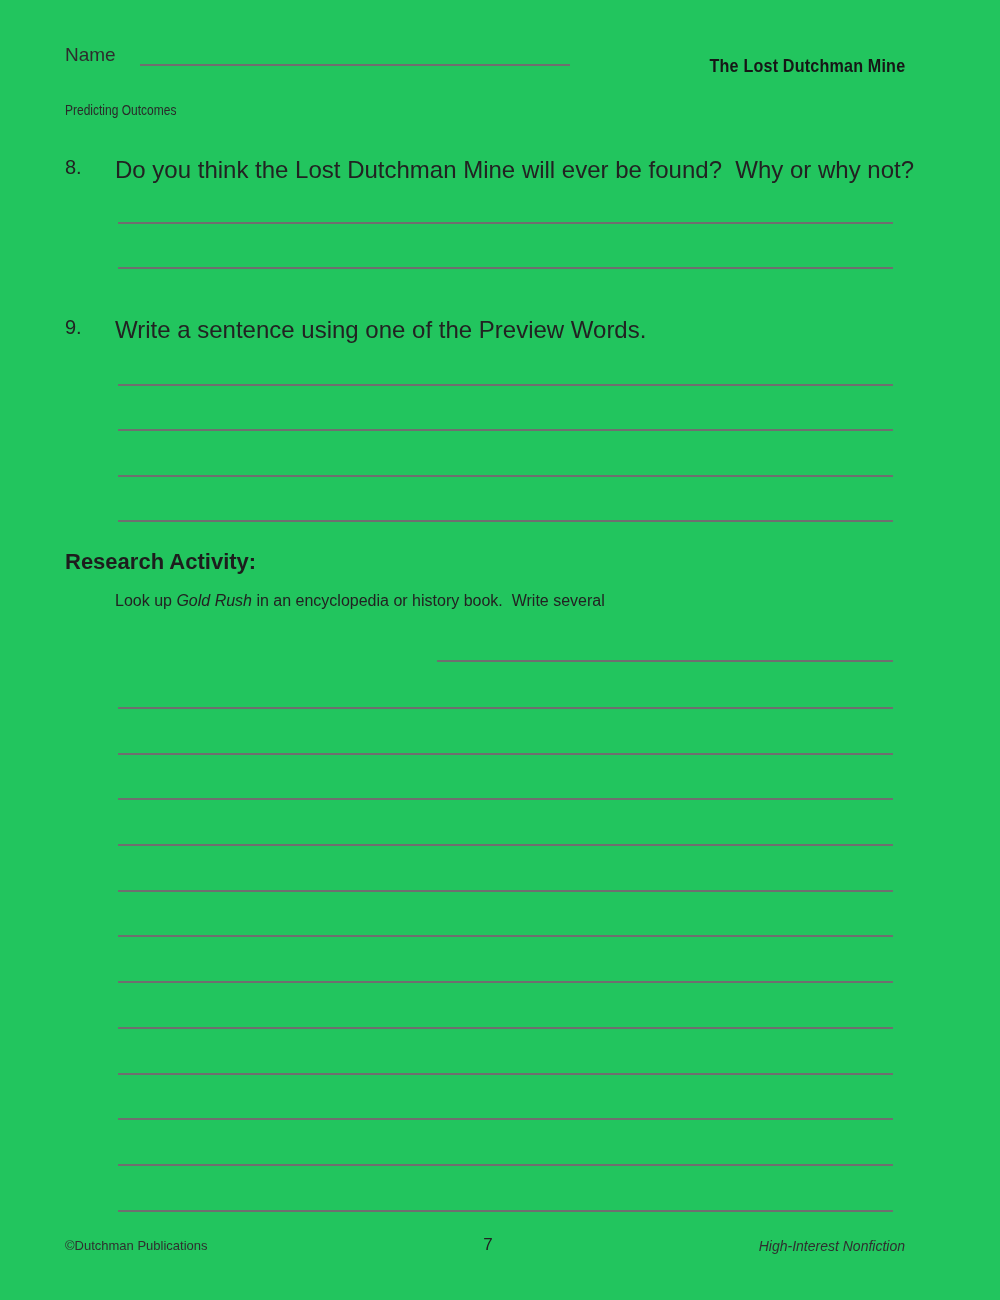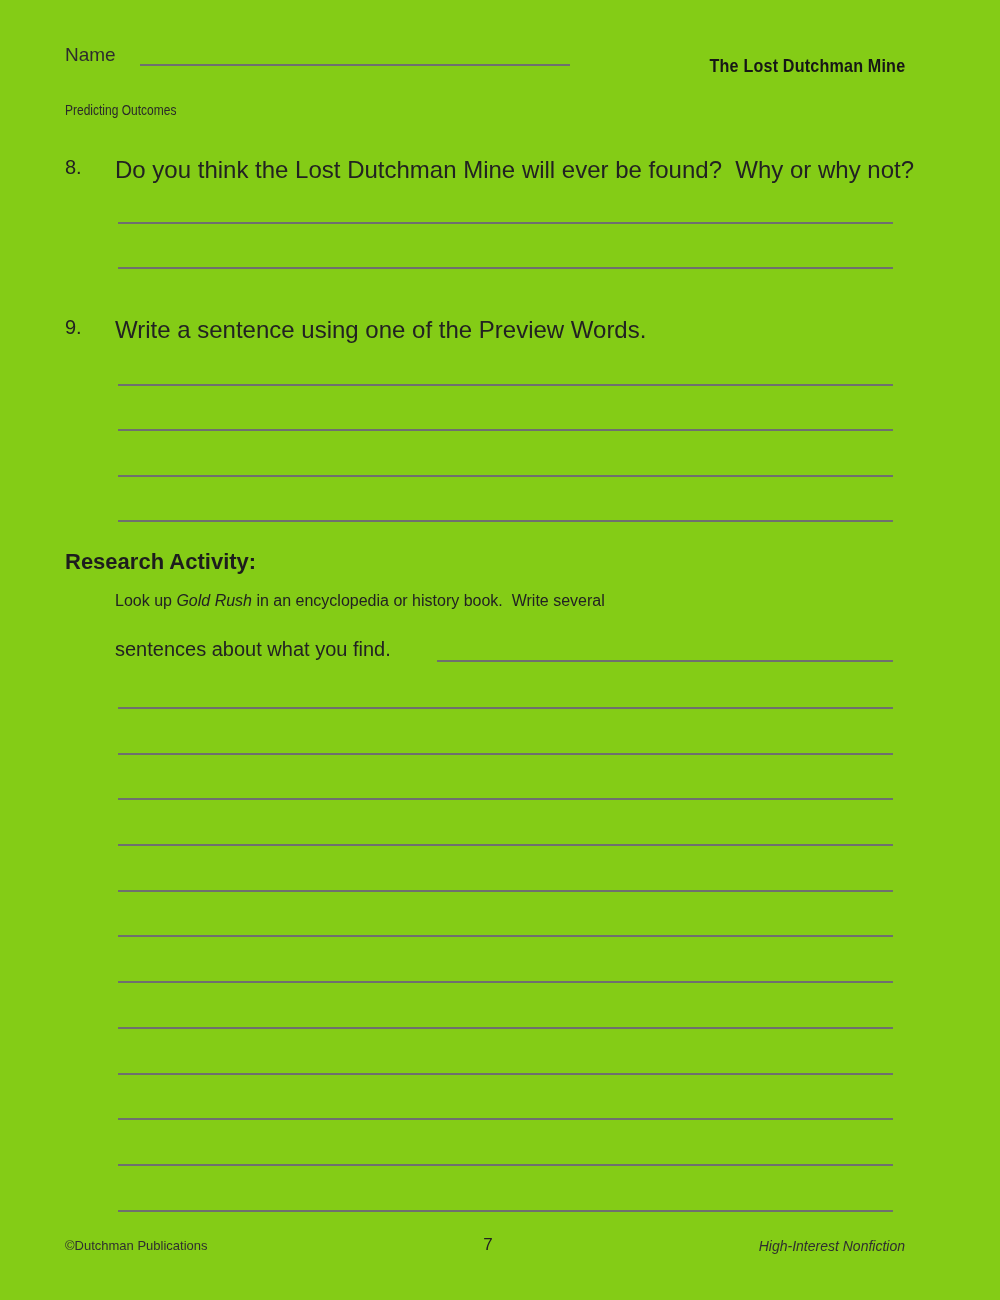--- a/index.html
+++ b/index.html
@@ -1,19 +1,19 @@
 <!DOCTYPE html>
 <html style="--text: #222222; --rule: #6f6f6f;"><head>
 <meta charset="utf-8">
 <style>
   * { margin:0; padding:0; box-sizing:border-box; }
   html,body { background:#ffffff; }
   #page {
     position:relative; width:1000px; height:1300px; margin:0 auto;
-    background:#84cc16; overflow:hidden;
+    background:#22c55e; overflow:hidden;
     font-family:"Liberation Sans", sans-serif;
     color:var(--text, #222222);
   }
   .abs { position:absolute; }
   .pre { white-space:pre; }
 
   .name-label { left:65px; top:44px; font-size:19px; color:#2d2d2d; }
   .name-line  { left:140px; top:64px; width:430px; height:2px; background:var(--rule,#6f6f6f); }
 
   .book-title {
@@ -74,21 +74,20 @@
   <div class="abs q-text q9-text pre">Write a sentence using one of the Preview Words.</div>
   <div class="lines q9-lines">
       <div class="rule"></div>
       <div class="rule"></div>
       <div class="rule"></div>
       <div class="rule"></div>
     </div>
 
   <div class="abs research-heading">Research Activity:</div>
   <div class="abs research-para1 pre"><span class="pre">Look up </span><span class="it pre">Gold Rush</span><span class="pre"> in an encyclopedia or history book.  Write several</span></div>
-  <div class="abs research-para2 pre">sentences about what you find.</div>
   <div class="abs inline-blank"></div>
   <div class="lines research-lines">
       <div class="rule"></div>
       <div class="rule"></div>
       <div class="rule"></div>
       <div class="rule"></div>
       <div class="rule"></div>
       <div class="rule"></div>
       <div class="rule"></div>
       <div class="rule"></div>

